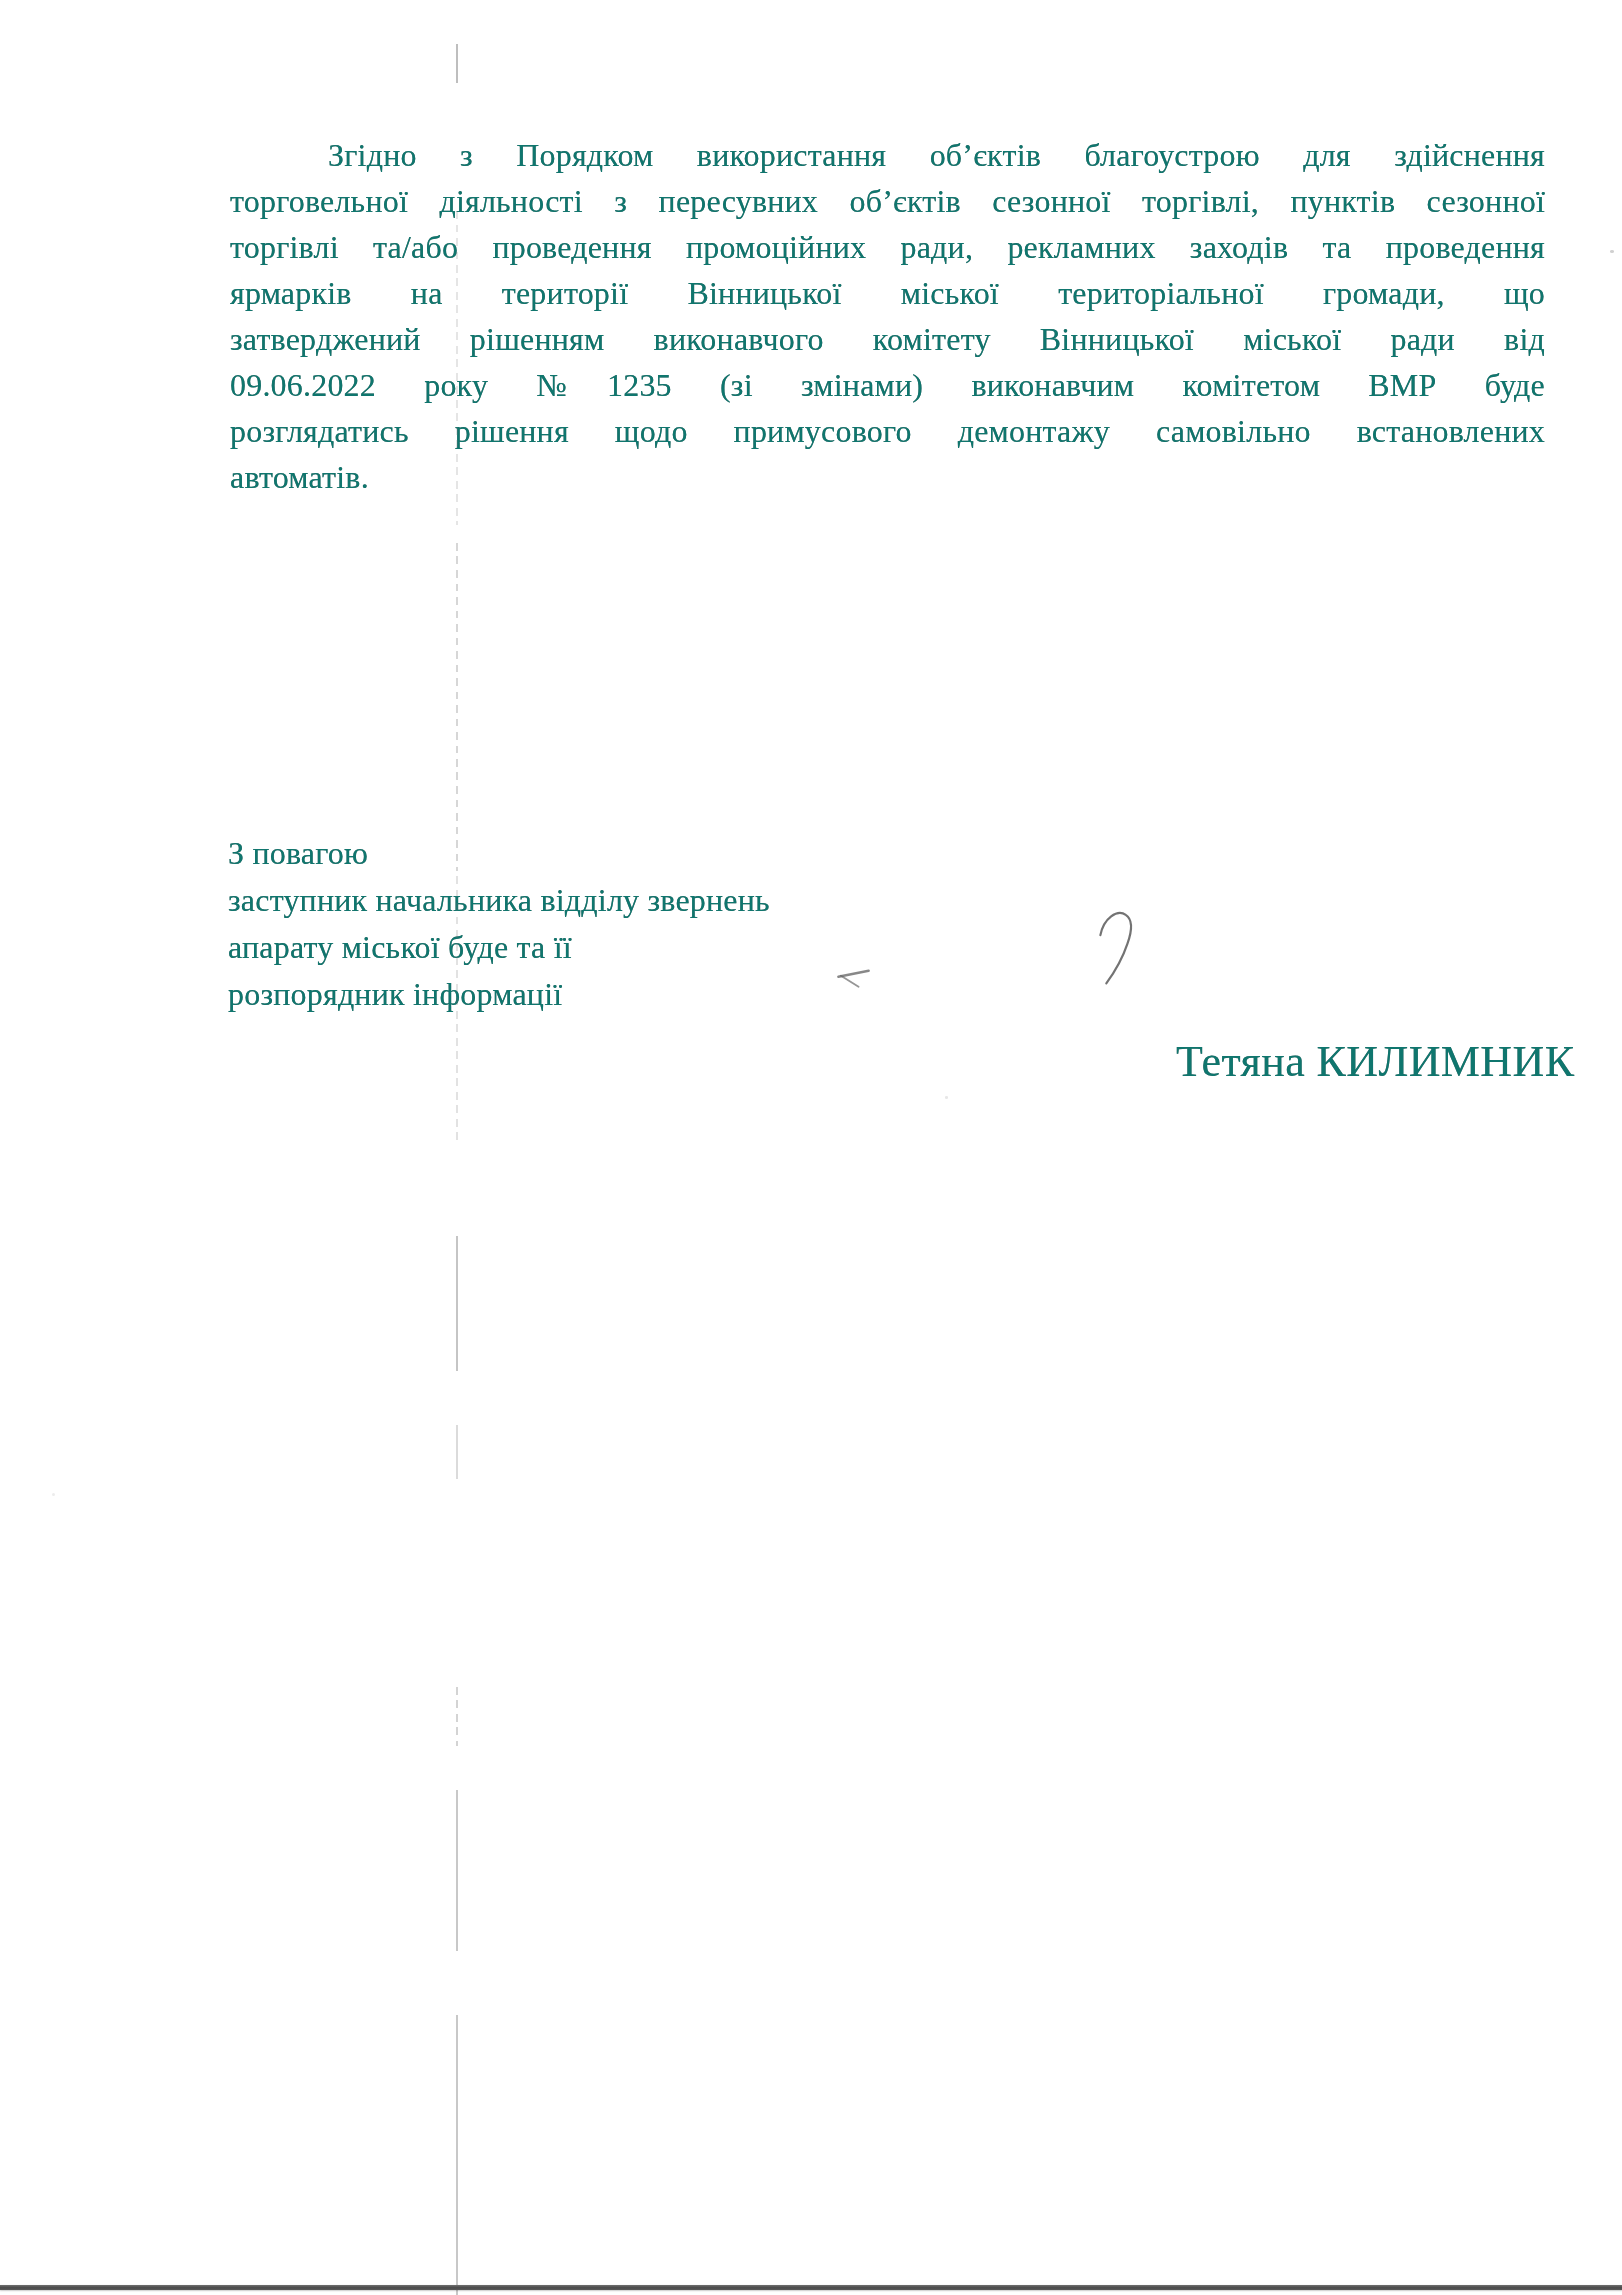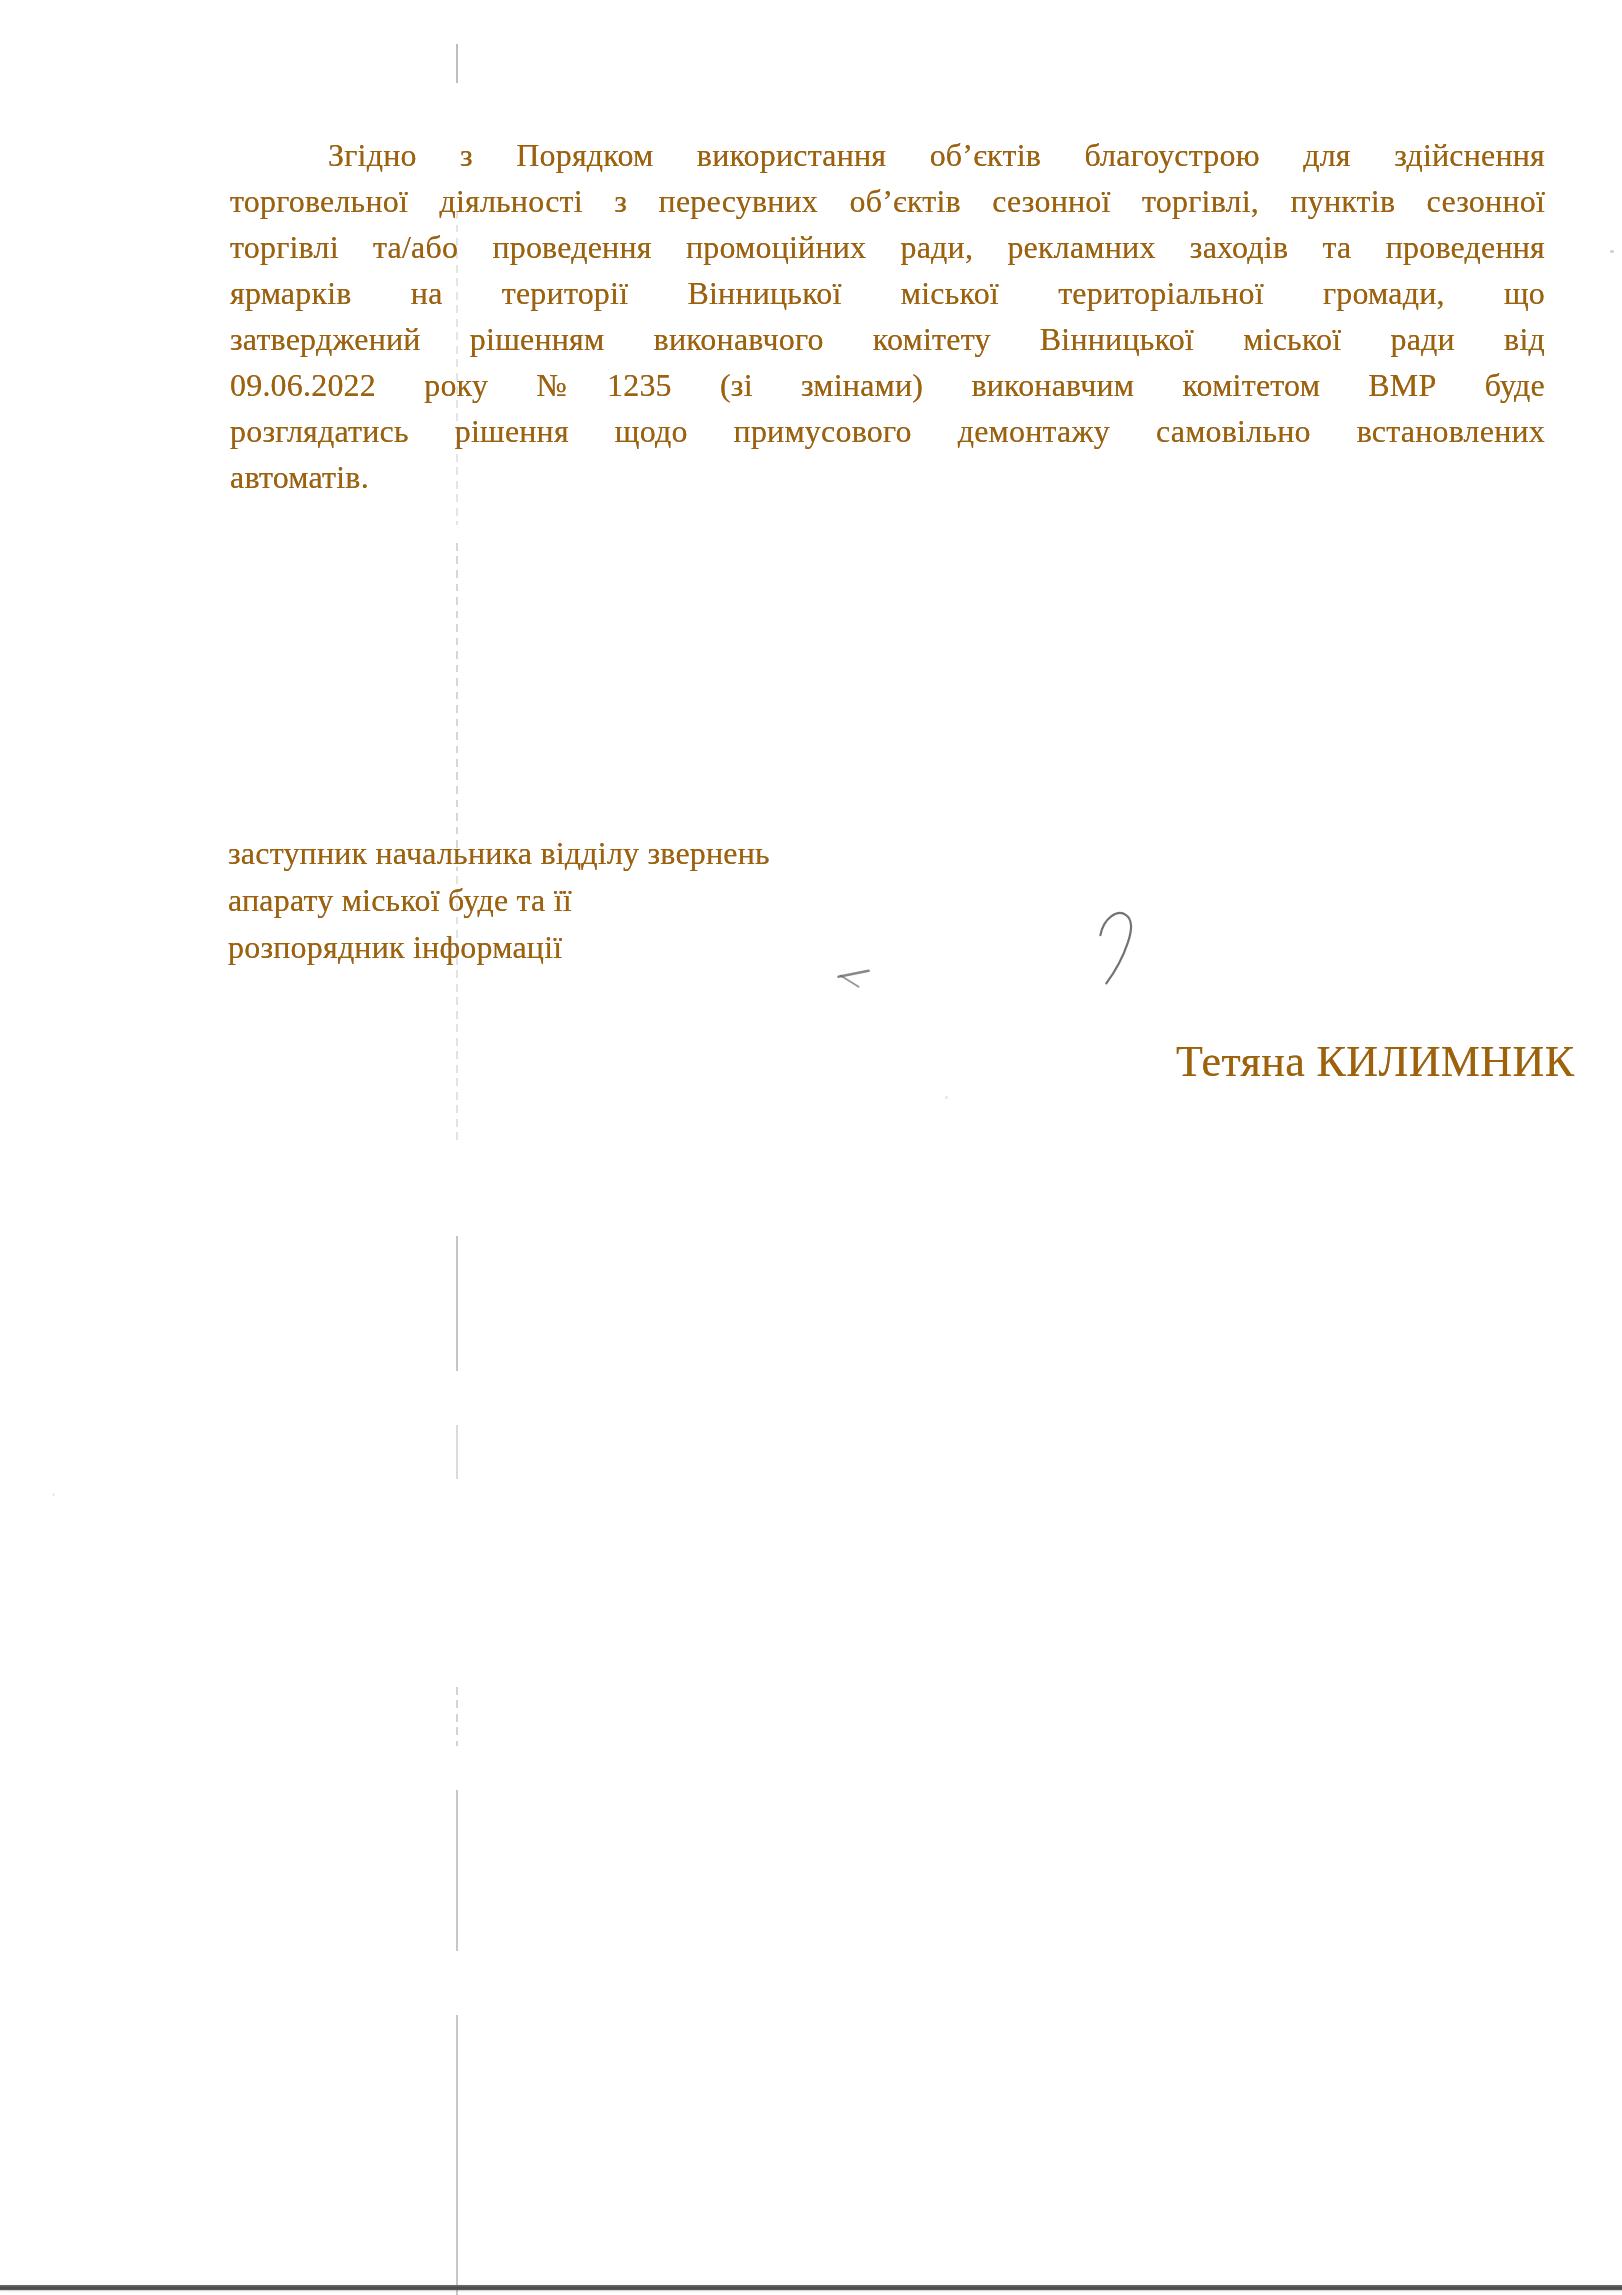--- a/index.html
+++ b/index.html
@@ -3,21 +3,21 @@
 <meta charset="utf-8">
 <style>
   html, body { margin: 0; padding: 0; background: #e8e8e8; }
   .page {
     position: relative;
     width: 1623px;
     height: 2295px;
     background: #ffffff;
     overflow: hidden;
     font-family: "Liberation Serif", "DejaVu Serif", serif;
-    color: #a16207;
+    color: #0f766e;
   }
   
   .para {
     position: absolute;
     left: 230px;
     top: 132px;
     width: 1315px;
   }
   .para-line {
     font-size: 32px;
@@ -91,20 +91,21 @@
     <div class="para-line">торговельної діяльності з пересувних об’єктів сезонної торгівлі, пунктів сезонної</div>
     <div class="para-line">торгівлі та/або проведення промоційних ради, рекламних заходів та проведення</div>
     <div class="para-line">ярмарків на території Вінницької міської територіальної громади, що</div>
     <div class="para-line">затверджений рішенням виконавчого комітету Вінницької міської ради від</div>
     <div class="para-line">09.06.2022 року №1235 (зі змінами) виконавчим комітетом ВМР буде</div>
     <div class="para-line">розглядатись рішення щодо примусового демонтажу самовільно встановлених</div>
     <div class="para-line last">автоматів.</div>
   </div>
 
   <div class="sig-block">
+    <div class="sig-line">З повагою</div>
     <div class="sig-line">заступник начальника відділу звернень</div>
     <div class="sig-line">апарату міської буде та її</div>
     <div class="sig-line">розпорядник інформації</div>
   </div>
 
   <div class="signer-name">Тетяна КИЛИМНИК</div>
 
   <svg class="pen-stroke" width="44" height="78" viewBox="0 0 52 92">
     <path d="M 4 32 C 8 12, 24 1, 34 8 C 43 14, 41 28, 36 42 C 31 57, 22 74, 11 89" fill="none" stroke="#5a5a5a" stroke-width="2.6" stroke-linecap="round" opacity="0.85"></path>
   </svg>

